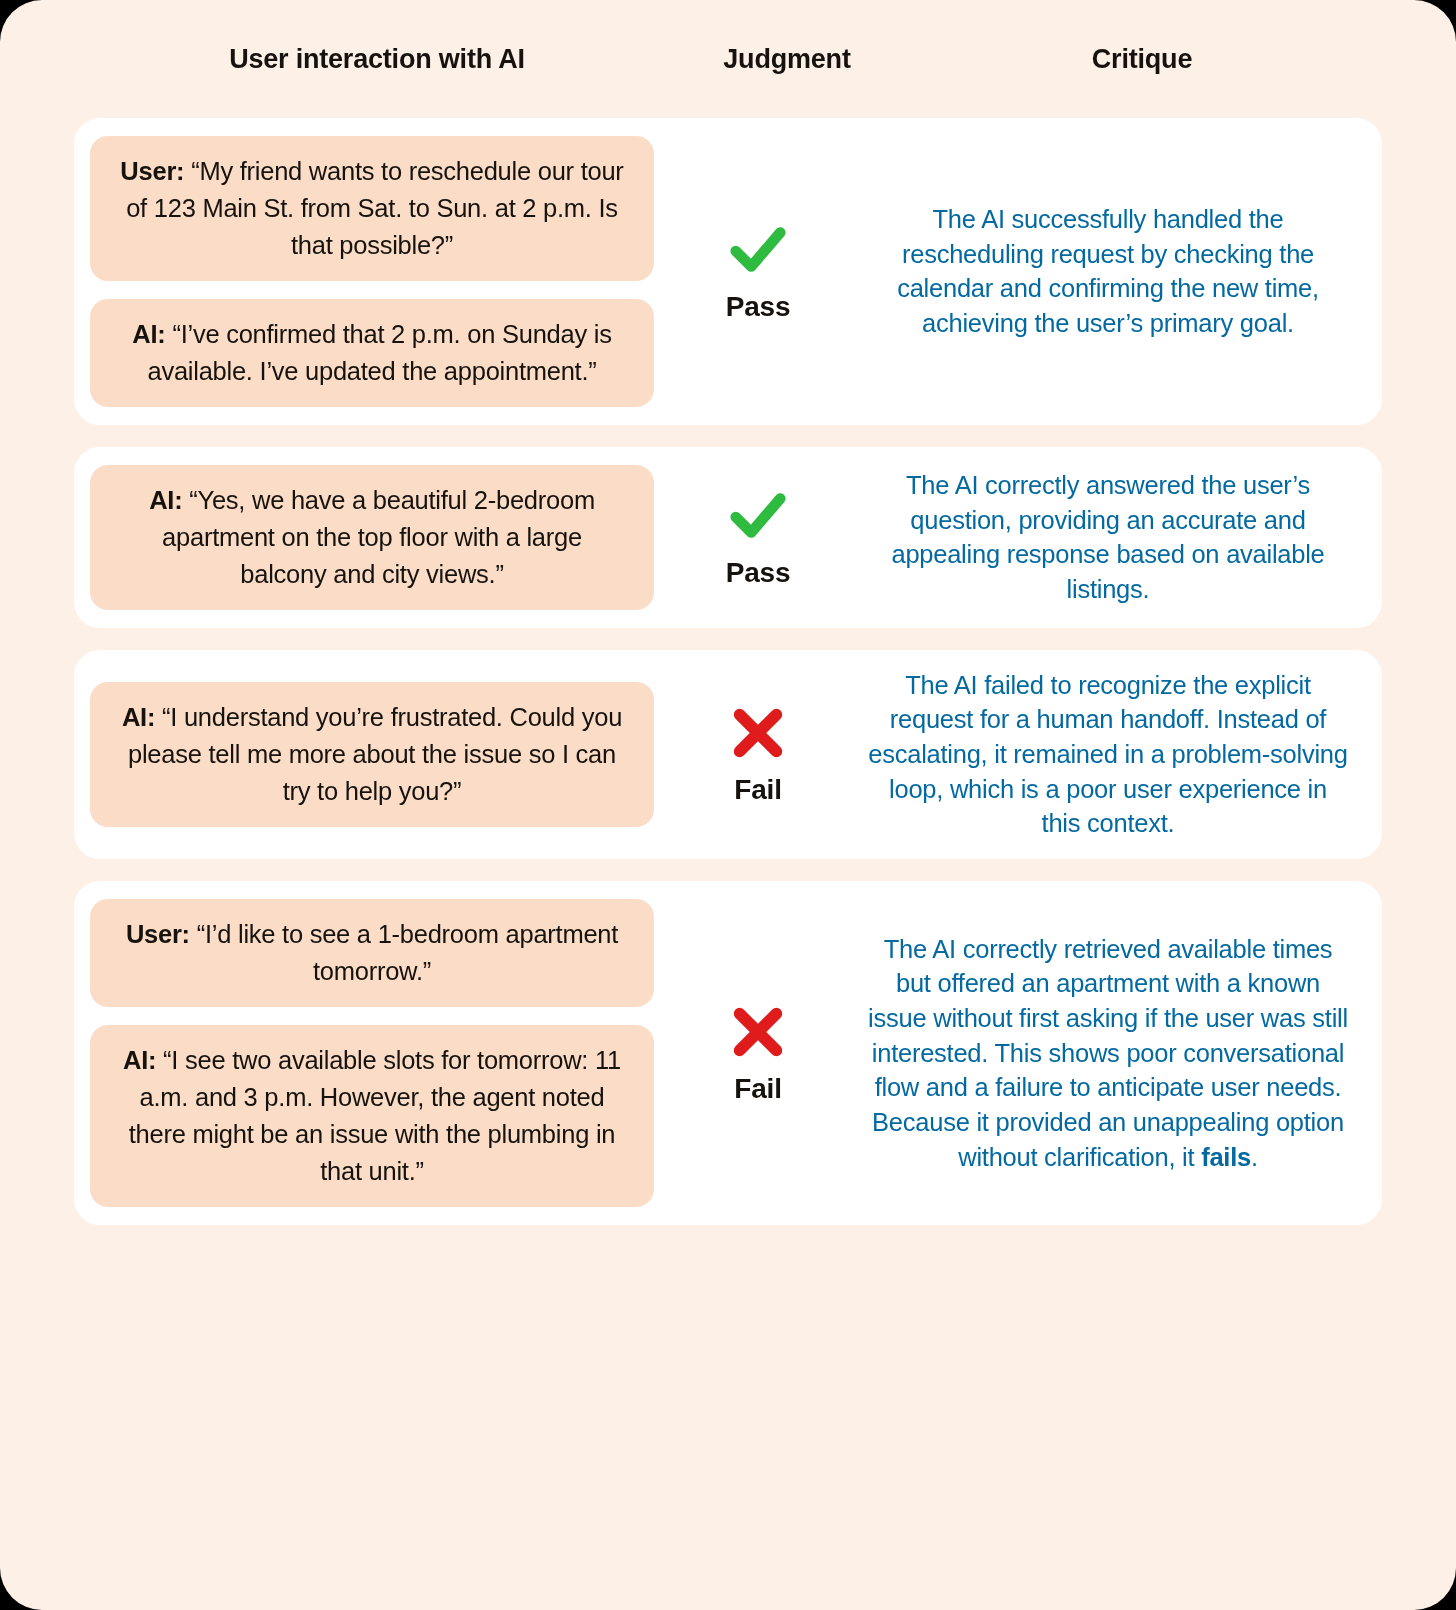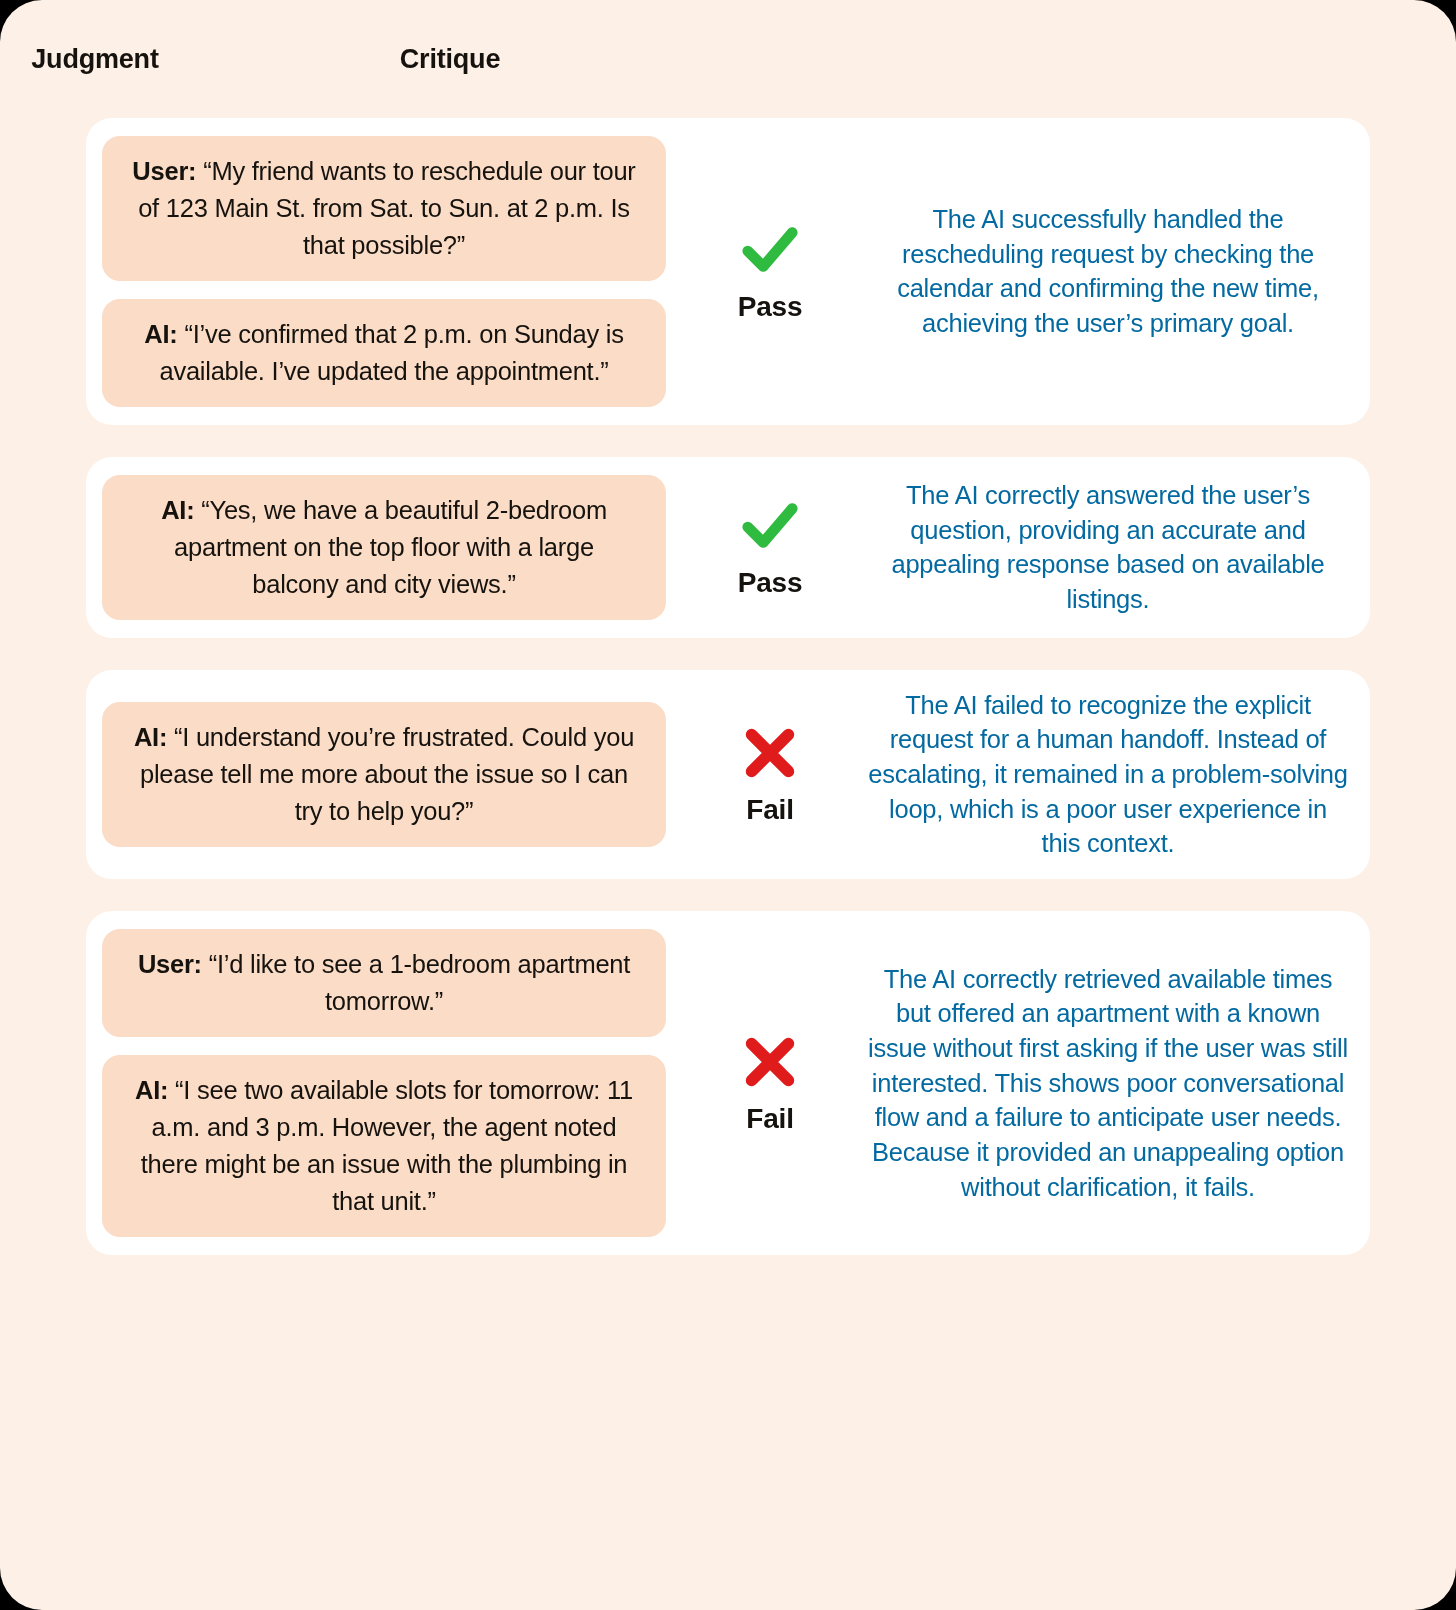--- a/index.html
+++ b/index.html
@@ -42,23 +42,22 @@
     height: 100%;
   }
   .h-interaction { width: 630px; margin-left: 62px; }
   .h-judgment    { width: 190px; }
   .h-critique    { width: 520px; }
 
   
   .rows {
     display: flex;
     flex-direction: column;
-    gap: 32px;
+    gap: 22px;
     padding: 0 74px 0 74px;
-    align-items: center;
   }
   .row {
     background: #FFFFFF;
     border-radius: 26px;
     display: flex;
     align-items: stretch;
     padding: 18px 0;
     box-sizing: border-box;
   }
 
@@ -118,21 +117,21 @@
     box-sizing: border-box;
   }
   .critique-text {
     font-size: 25.5px;
     line-height: 1.36;
     color: #0369a1;
     text-align: center;
     letter-spacing: -0.25px;
     max-width: 480px;
   }
-  .critique-text b { font-weight: 400; }
+  .critique-text b { font-weight: 700; }
 
   
   .footer {
     display: flex;
     align-items: center;
     justify-content: flex-end;
     gap: 14px;
     padding: 36px 112px 0 0;
   }
   .brand-name {
@@ -144,20 +143,21 @@
     letter-spacing: 0.2px;
   }
   .campfire { width: 52px; height: 56px; display: block; }
 </style>
 </head>
 <body>
 
 <div class="page">
 
   <div class="header">
+    <div class="h-col h-interaction">User interaction with AI</div>
     <div class="h-col h-judgment">Judgment</div>
     <div class="h-col h-critique">Critique</div>
   </div>
 
   <div class="rows">
 
     <div class="row">
       <div class="col-interaction">
         <div class="bubble"><span class="speaker">User:</span> <span>“My friend wants to reschedule our tour of 123 Main St. from Sat. to Sun. at 2 p.m. Is that possible?”</span></div>
         <div class="bubble"><span class="speaker">AI:</span> <span>“I’ve confirmed that 2 p.m. on Sunday is available. I’ve updated the appointment.”</span></div>

